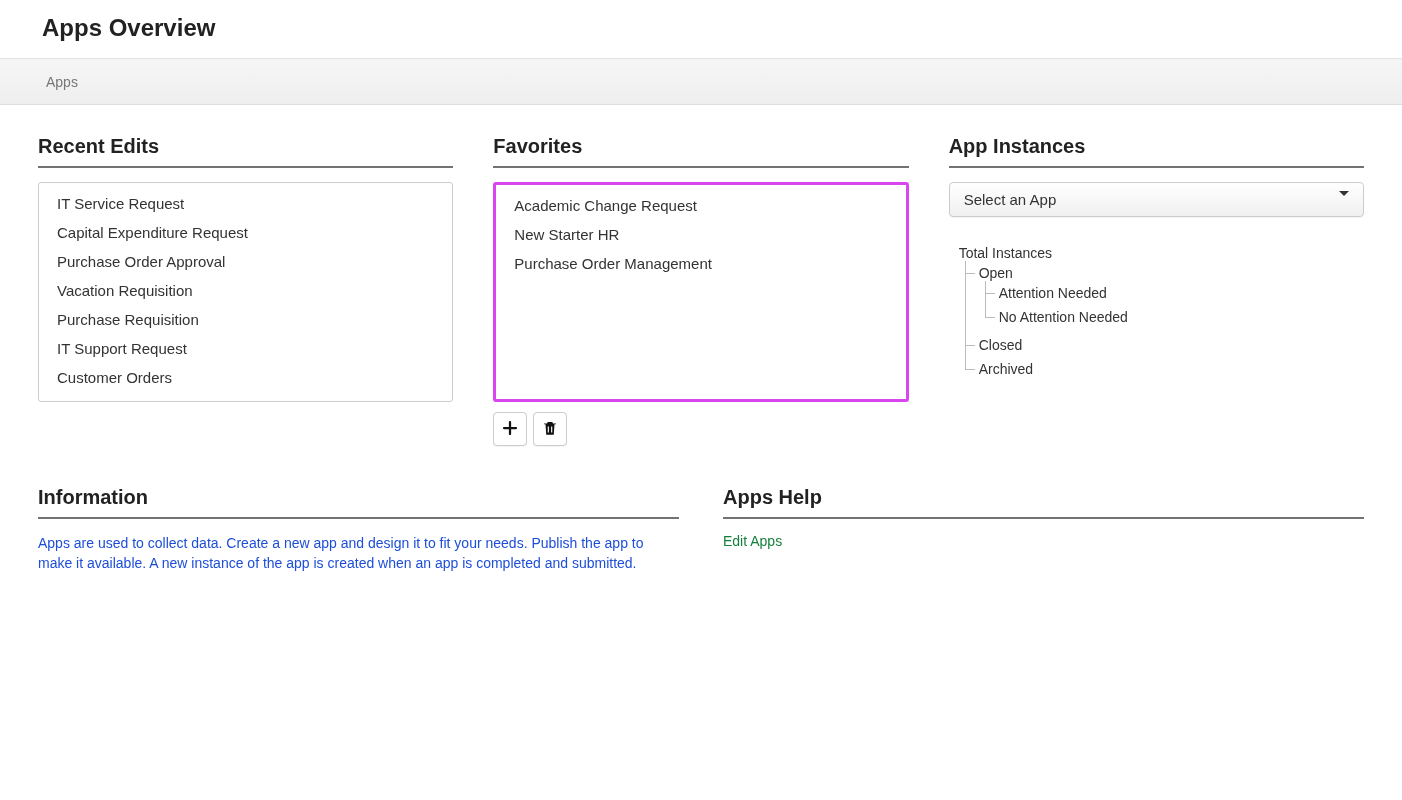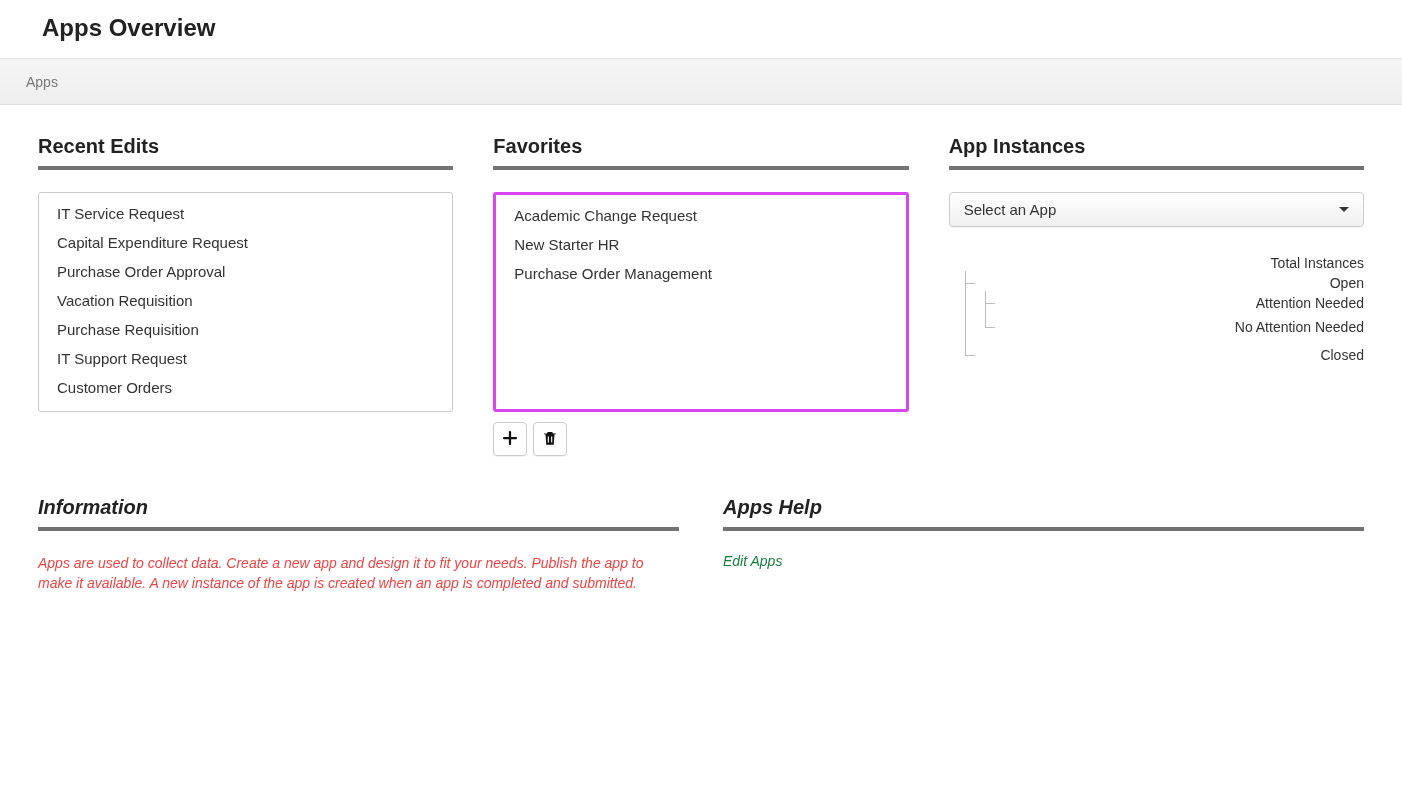--- a/index.html
+++ b/index.html
@@ -15,43 +15,43 @@
   }
   .page-header h1 {
     font-size: 24px;
     font-weight: 700;
     color: #222;
   }
   .breadcrumb-bar {
     background: linear-gradient(#f6f6f6, #eeeeee);
     border-top: 1px solid #f2f2f2;
     border-bottom: 1px solid #ddd;
-    padding: 14px 26px;
+    padding: 14px 46px;
     color: #777;
     font-size: 14px;
   }
   .content {
     padding: 30px 38px;
   }
   .row {
     display: flex;
     gap: 40px;
     margin-bottom: 40px;
   }
   .col {
     flex: 1;
     min-width: 0;
   }
   .section-title {
     font-size: 20px;
     font-weight: 700;
     color: #222;
     padding-bottom: 8px;
-    border-bottom: 4px solid #737373;
-    margin-bottom: 22px;
+    border-bottom: 2px solid #737373;
+    margin-bottom: 14px;
   }
   .list-box {
     border: 1px solid #ccc;
     border-radius: 3px;
     height: 220px;
     overflow-y: scroll;
     padding: 6px 0;
   }
   .list-box .item {
     padding: 6px 18px;
@@ -89,21 +89,20 @@
     display: inline-flex;
     align-items: center;
     justify-content: center;
     cursor: pointer;
     box-shadow: 0 1px 1px rgba(0,0,0,0.05);
   }
   .icon-btn svg { width: 18px; height: 18px; }
 
   .dropdown {
     display: flex;
-    align-items: center;
     justify-content: space-between;
     border: 1px solid #ccc;
     border-radius: 4px;
     background: linear-gradient(#ffffff, #f0f0f0);
     padding: 8px 14px;
     font-size: 15px;
     color: #333;
     cursor: pointer;
     box-shadow: 0 1px 1px rgba(0,0,0,0.05);
   }
@@ -117,21 +116,20 @@
   .tree {
     margin-top: 24px;
     font-size: 14px;
     color: #333;
     padding-left: 10px;
   }
   .tree ul {
     list-style: none;
     margin: 0;
     padding-left: 0;
-    text-align: right;
   }
   .tree li {
     position: relative;
     padding: 4px 0 4px 20px;
   }
   .tree > ul > li { padding-left: 0; }
   .tree ul ul li::before {
     content: "";
     position: absolute;
     top: 0;
@@ -149,34 +147,34 @@
   }
   .tree ul ul li:last-child::before {
     height: 12px;
   }
   .tree .node {
     cursor: pointer;
   }
 
   .info-text {
     font-size: 14px;
-    color: #ef4444;
+    color: #1d4ed8;
     line-height: 1.45;
     max-width: 640px;
   }
 
   .help-link {
     color: #15803d;
     font-size: 14px;
     text-decoration: none;
     cursor: pointer;
   }
 
   .row-bottom .col { flex: 1; }
-  .row-bottom { display: flex; gap: 44px; font-style: italic; }
+  .row-bottom { display: flex; gap: 44px; }
 
   
   .list-box::-webkit-scrollbar { width: 17px; }
   .list-box::-webkit-scrollbar-track { background: #f1f1f1; }
   .list-box::-webkit-scrollbar-thumb { background: #c1c1c1; }
   .list-box::-webkit-scrollbar-button {
     display: block;
     height: 17px;
     background: #f1f1f1;
   }
@@ -250,20 +248,21 @@
             <span class="node">Total Instances</span>
             <ul>
               <li>
                 <span class="node">Open</span>
                 <ul>
                   <li><span class="node">Attention Needed</span></li>
                   <li><span class="node">No Attention Needed</span></li>
                 </ul>
               </li>
               <li><span class="node">Closed</span></li>
+              <li><span class="node">Archived</span></li>
             </ul>
           </li>
         </ul>
       </div>
     </div>
   </div>
 
   <div class="row-bottom">
     <div class="col">
       <div class="section-title">Information</div>

